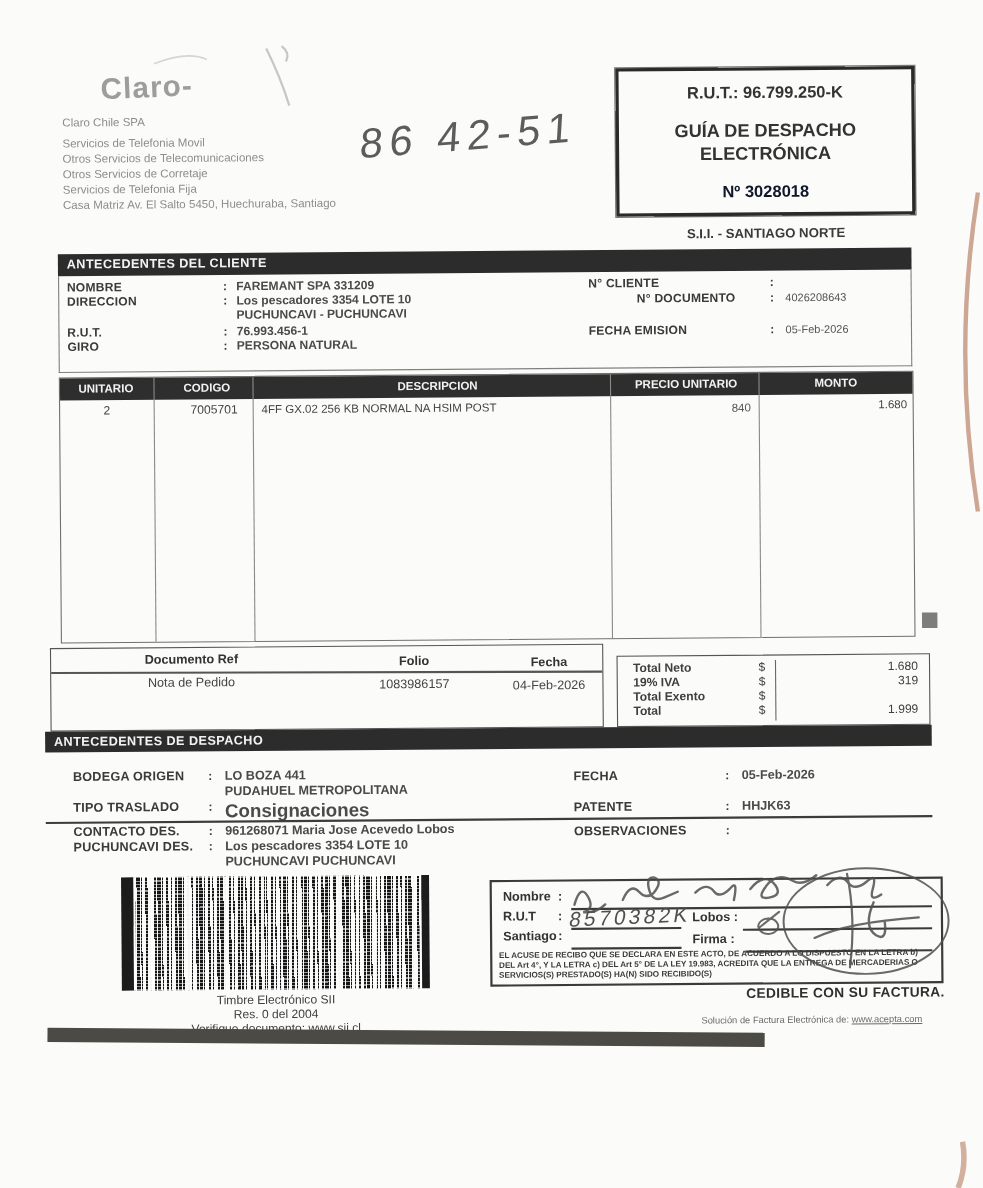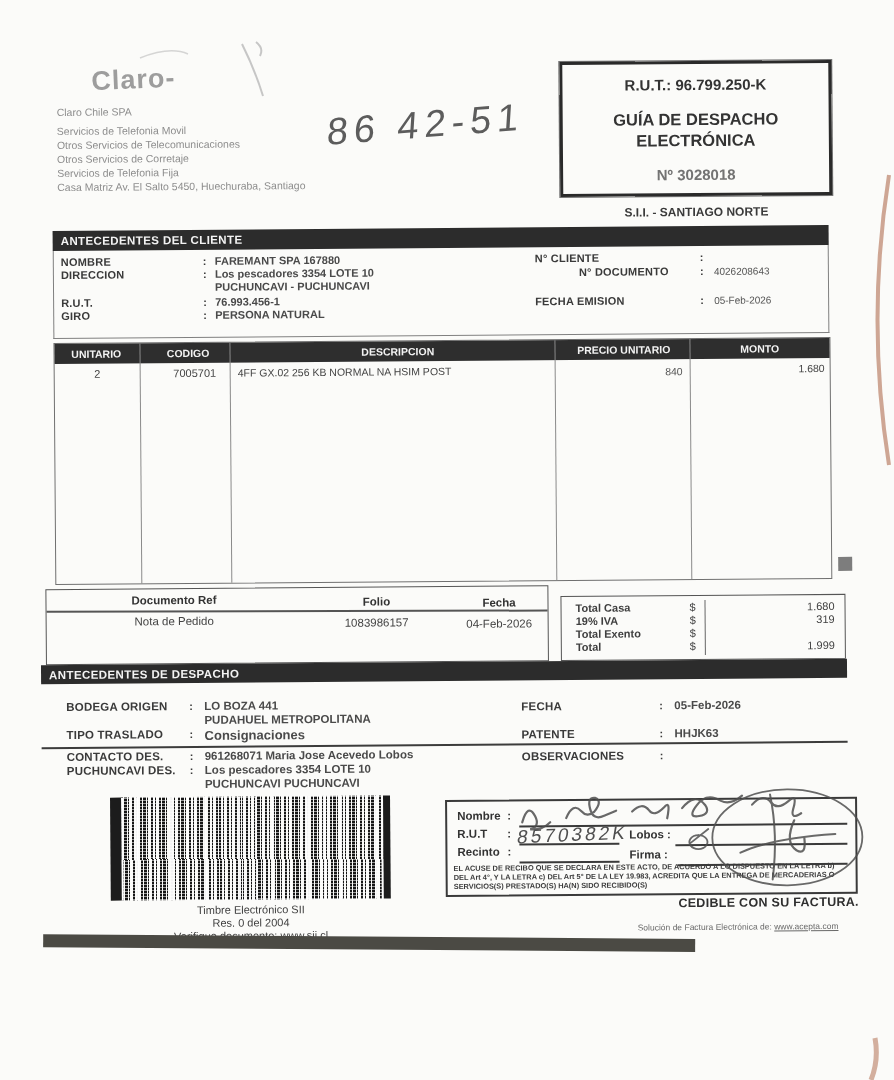--- a/index.html
+++ b/index.html
@@ -27,21 +27,21 @@
 
   
   .rutbox{
     left:563px;top:63px;width:272px;height:135px;
     border:3px solid #2a2a2a;box-shadow:0 0 0 1px #777;
     display:flex;flex-direction:column;align-items:center;justify-content:space-between;
     padding:12px 6px 10px;box-sizing:border-box;text-align:center;
   }
   .rutbox .rut-line{font-size:15px;font-weight:bold;color:#333;}
   .rutbox .doctype{font-size:16.5px;font-weight:bold;color:#333;line-height:21px;}
-  .rutbox .docnum{font-size:15px;font-weight:bold;color:#737373;}
+  .rutbox .docnum{font-size:15px;font-weight:bold;color:#0f172a;}
   .sii-office{left:563px;top:207px;width:272px;text-align:center;font-size:12px;font-weight:bold;color:#3a3a3a;}
 
   
   .banner{background:#2c2c2c;color:#f3f3f3;font-weight:bold;font-size:11.5px;
     display:flex;align-items:center;padding-left:8px;letter-spacing:.4px;box-sizing:border-box;}
 
   
   .client-box{left:55px;top:248px;width:776px;height:88px;border:1px solid #808080;border-top:none;box-sizing:border-box;}
 
   
@@ -116,21 +116,21 @@
   </div>
   <div class="abs sii-office">S.I.I. - SANTIAGO NORTE</div>
 
   <div class="abs banner" style="left:55px;top:228px;width:776px;height:20px;">
     <span>ANTECEDENTES DEL CLIENTE</span>
   </div>
   <div class="abs client-box"></div>
 
   <div class="abs lbl" style="left:63px;top:253px;">NOMBRE</div>
   <div class="abs colon" style="left:205px;top:253px;">:</div>
-  <div class="abs val" style="left:217px;top:253px;">FAREMANT SPA 167880</div>
+  <div class="abs val" style="left:217px;top:253px;">FAREMANT SPA 331209</div>
 
   <div class="abs lbl" style="left:63px;top:266px;">DIRECCION</div>
   <div class="abs colon" style="left:205px;top:266px;">:</div>
   <div class="abs val" style="left:217px;top:266px;">Los pescadores 3354 LOTE 10</div>
   <div class="abs val" style="left:217px;top:279px;">PUCHUNCAVI -  PUCHUNCAVI</div>
 
   <div class="abs lbl" style="left:63px;top:294px;">R.U.T.</div>
   <div class="abs colon" style="left:205px;top:294px;">:</div>
   <div class="abs val" style="left:217px;top:294px;">76.993.456-1</div>
 
@@ -175,21 +175,21 @@
     <div class="abs refhead" style="left:405px;top:10px;width:95px;">Fecha</div>
     <div class="abs" style="left:0;top:22px;width:100%;height:1.5px;background:#555;transform:rotate(0.3deg);"></div>
     <div class="abs refval" style="left:0;top:26px;width:255px;">Nota de Pedido</div>
     <div class="abs refval" style="left:255px;top:29px;width:150px;">1083986157</div>
     <div class="abs refval" style="left:405px;top:31px;width:95px;">04-Feb-2026</div>
   </div>
 
   <div class="abs totbox">
     <div class="totdiv"></div>
     <div class="totrow" style="top:5px;">
-      <span class="totlbl">Total Casa</span>
+      <span class="totlbl">Total Neto</span>
       <span class="totcur">$</span>
       <span class="totval">1.680</span>
     </div>
     <div class="totrow" style="top:18px;">
       <span class="totlbl">19% IVA</span>
       <span class="totcur">$</span>
       <span class="totval">319</span>
     </div>
     <div class="totrow" style="top:31px;">
       <span class="totlbl">Total Exento</span>
@@ -206,21 +206,21 @@
   <div class="abs banner" style="left:40px;top:662px;width:806px;height:19px;">
     <span>ANTECEDENTES DE DESPACHO</span>
   </div>
 
   <div class="abs lbl" style="left:65px;top:698px;font-size:11.5px;">BODEGA ORIGEN</div>
   <div class="abs colon" style="left:188px;top:698px;">:</div>
   <div class="abs val" style="left:203px;top:698px;font-size:11.5px;">LO BOZA 441</div>
   <div class="abs val" style="left:203px;top:712px;font-size:11.5px;">PUDAHUEL   METROPOLITANA</div>
   <div class="abs lbl" style="left:65px;top:726px;font-size:11.5px;">TIPO TRASLADO</div>
   <div class="abs colon" style="left:188px;top:726px;">:</div>
-  <div class="abs val" style="left:203px;top:726px;font-size:13px;text-align:right;">Consignaciones</div>
+  <div class="abs val" style="left:203px;top:726px;font-size:17px;text-align:right;">Consignaciones</div>
 
   <div class="abs lbl" style="left:520px;top:701px;font-size:11.5px;">FECHA</div>
   <div class="abs colon" style="left:658px;top:701px;">:</div>
   <div class="abs val" style="left:673px;top:701px;font-size:11.5px;">05-Feb-2026</div>
   <div class="abs lbl" style="left:520px;top:729px;font-size:11.5px;">PATENTE</div>
   <div class="abs colon" style="left:658px;top:729px;">:</div>
   <div class="abs val" style="left:673px;top:729px;font-size:11.5px;">HHJK63</div>
 
   <div class="abs desp-div"></div>
 
@@ -247,21 +247,21 @@
     <div class="r-lbl" style="left:10px;top:8px;">Nombre</div>
     <div class="r-lbl" style="left:60px;top:8px;">:</div>
     <div class="wline" style="left:72px;top:24px;width:328px;"></div>
 
     <div class="r-lbl" style="left:10px;top:26px;">R.U.T</div>
     <div class="r-lbl" style="left:60px;top:26px;">:</div>
     <div class="wline" style="left:72px;top:42px;width:100px;"></div>
     <div class="r-lbl" style="left:182px;top:28px;">Lobos :</div>
     <div class="wline" style="left:228px;top:44px;width:172px;"></div>
 
-    <div class="r-lbl" style="left:10px;top:44px;">Recinto</div>
+    <div class="r-lbl" style="left:10px;top:44px;">Santiago</div>
     <div class="r-lbl" style="left:60px;top:44px;">:</div>
     <div class="wline" style="left:72px;top:60px;width:100px;"></div>
     <div class="r-lbl" style="left:182px;top:48px;">Firma :</div>
     <div class="wline" style="left:230px;top:64px;width:170px;"></div>
 
     <div class="legal">EL ACUSE DE RECIBO QUE SE DECLARA EN ESTE ACTO, DE ACUERDO A LO DISPUESTO EN LA LETRA b) DEL Art 4°, Y LA LETRA c) DEL Art 5° DE LA LEY 19.983, ACREDITA QUE LA ENTREGA DE MERCADERIAS O SERVICIOS(S) PRESTADO(S) HA(N) SIDO RECIBIDO(S)</div>
   </div>
 
   <div class="abs hw hw-rut" style="left:515px;top:825px;">8570382K</div>
   <svg class="abs" style="left:500px;top:785px;width:380px;height:110px;" viewBox="0 0 380 110">

